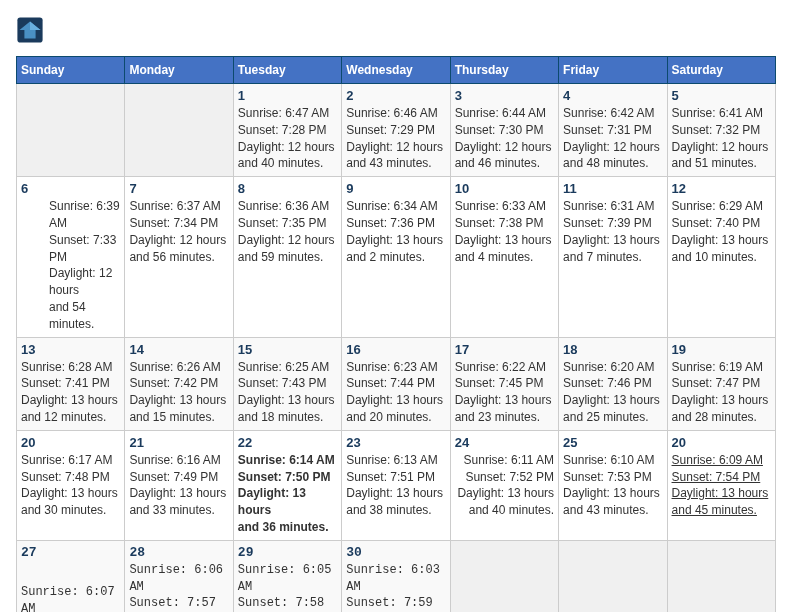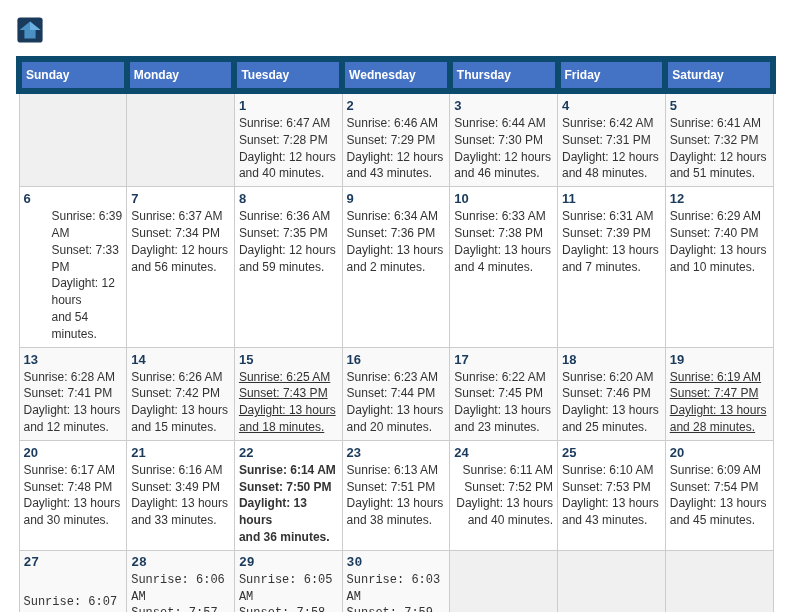--- a/index.html
+++ b/index.html
@@ -51,21 +51,21 @@
       border-collapse: collapse;
       border: 1px solid #ccc;
     }
     .calendar th {
       background: #4472c4;
       color: #fff;
       font-size: 12px;
       font-weight: bold;
       padding: 6px 4px;
       text-align: left;
-      border: 6px solid #0c4a6e;
+      border: 1px solid #0c4a6e;
     }
     .calendar td {
       vertical-align: top;
       border: 1px solid #ccc;
       padding: 4px;
       min-height: 80px;
       width: calc(100% / 7);
       background: #fff;
     }
     .calendar tr:nth-child(odd) td {
@@ -226,21 +226,21 @@
         </td>
         <td>
           <span class="day-number">14</span>
           <div class="day-info" style="white-space: pre-line;">Sunrise: 6:26 AM
 Sunset: 7:42 PM
 Daylight: 13 hours
 and 15 minutes.</div>
         </td>
         <td>
           <span class="day-number">15</span>
-          <div class="day-info" style="white-space: pre-line; text-decoration: underline;">Sunrise: 6:25 AM
+          <div class="day-info" style="white-space: pre-line;">Sunrise: 6:25 AM
 Sunset: 7:43 PM
 Daylight: 13 hours
 and 18 minutes.</div>
         </td>
         <td>
           <span class="day-number">16</span>
           <div class="day-info" style="white-space: pre-line;">Sunrise: 6:23 AM
 Sunset: 7:44 PM
 Daylight: 13 hours
 and 20 minutes.</div>
@@ -254,38 +254,38 @@
         </td>
         <td>
           <span class="day-number">18</span>
           <div class="day-info" style="white-space: pre-line;">Sunrise: 6:20 AM
 Sunset: 7:46 PM
 Daylight: 13 hours
 and 25 minutes.</div>
         </td>
         <td>
           <span class="day-number">19</span>
-          <div class="day-info" style="white-space: pre-line; text-decoration: underline;">Sunrise: 6:19 AM
+          <div class="day-info" style="white-space: pre-line;">Sunrise: 6:19 AM
 Sunset: 7:47 PM
 Daylight: 13 hours
 and 28 minutes.</div>
         </td>
       </tr>
       <tr>
         <td>
           <span class="day-number">20</span>
           <div class="day-info" style="white-space: pre-line;">Sunrise: 6:17 AM
 Sunset: 7:48 PM
 Daylight: 13 hours
 and 30 minutes.</div>
         </td>
         <td>
           <span class="day-number">21</span>
           <div class="day-info" style="white-space: pre-line;">Sunrise: 6:16 AM
-Sunset: 3:49 PM
+Sunset: 7:49 PM
 Daylight: 13 hours
 and 33 minutes.</div>
         </td>
         <td>
           <span class="day-number">22</span>
           <div class="day-info" style="white-space: pre-line; font-weight: bold;">Sunrise: 6:14 AM
 Sunset: 7:50 PM
 Daylight: 13 hours
 and 36 minutes.</div>
         </td>
@@ -305,21 +305,21 @@
         </td>
         <td>
           <span class="day-number">25</span>
           <div class="day-info" style="white-space: pre-line;">Sunrise: 6:10 AM
 Sunset: 7:53 PM
 Daylight: 13 hours
 and 43 minutes.</div>
         </td>
         <td>
           <span class="day-number">20</span>
-          <div class="day-info" style="white-space: pre-line;">Sunrise: 6:09 AM
+          <div class="day-info" style="white-space: pre-line; text-decoration: underline;">Sunrise: 6:09 AM
 Sunset: 7:54 PM
 Daylight: 13 hours
 and 45 minutes.</div>
         </td>
       </tr>
       <tr style="background: #737373; font-family: Liberation Mono, monospace;">
         <td>
           <span class="day-number">27</span>
           <div class="day-info" style="white-space: pre-line; margin-top: 24px;">Sunrise: 6:07 AM
 Sunset: 7:56 PM

